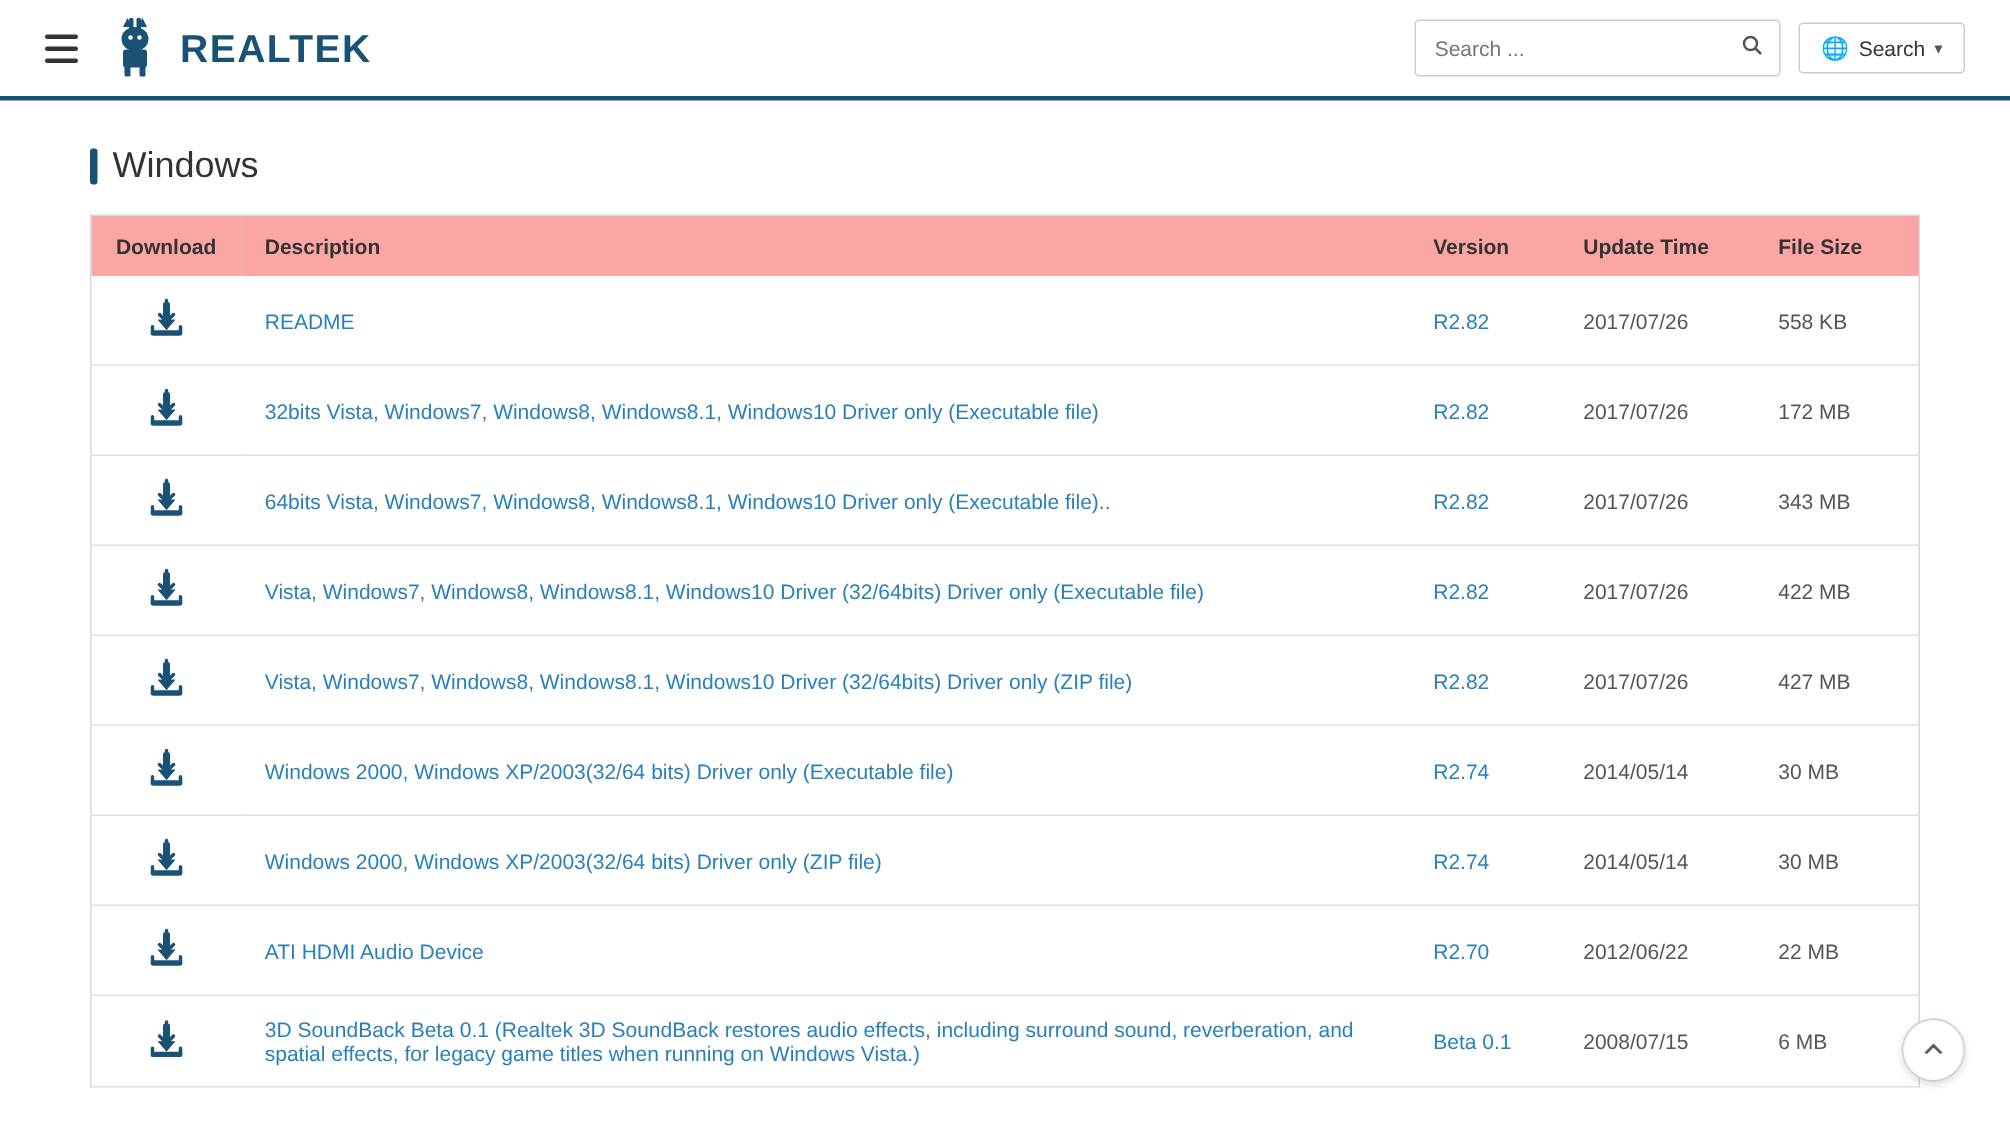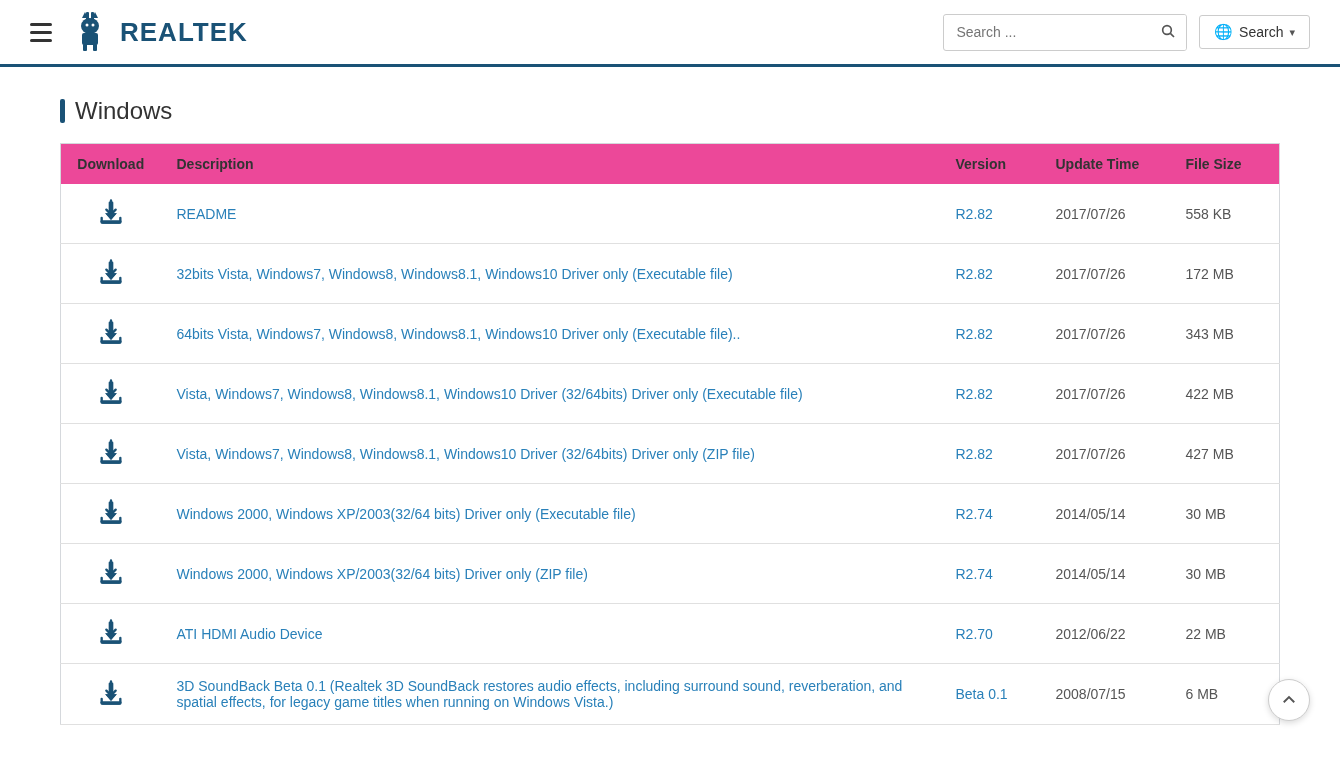--- a/index.html
+++ b/index.html
@@ -125,21 +125,21 @@
       display: inline-block;
     }
 
     
     .download-table {
       width: 100%;
       border-collapse: collapse;
       border: 1px solid #d5d8dc;
     }
     .download-table thead tr {
-      background: #ec4899;
+      background: #fca5a5;
     }
     .download-table th {
       padding: 12px 16px;
       text-align: left;
       font-weight: bold;
       color: #333;
       font-size: 14px;
     }
     .download-table th.col-download { width: 100px; text-align: center; }
     .download-table th.col-version { width: 100px; }

